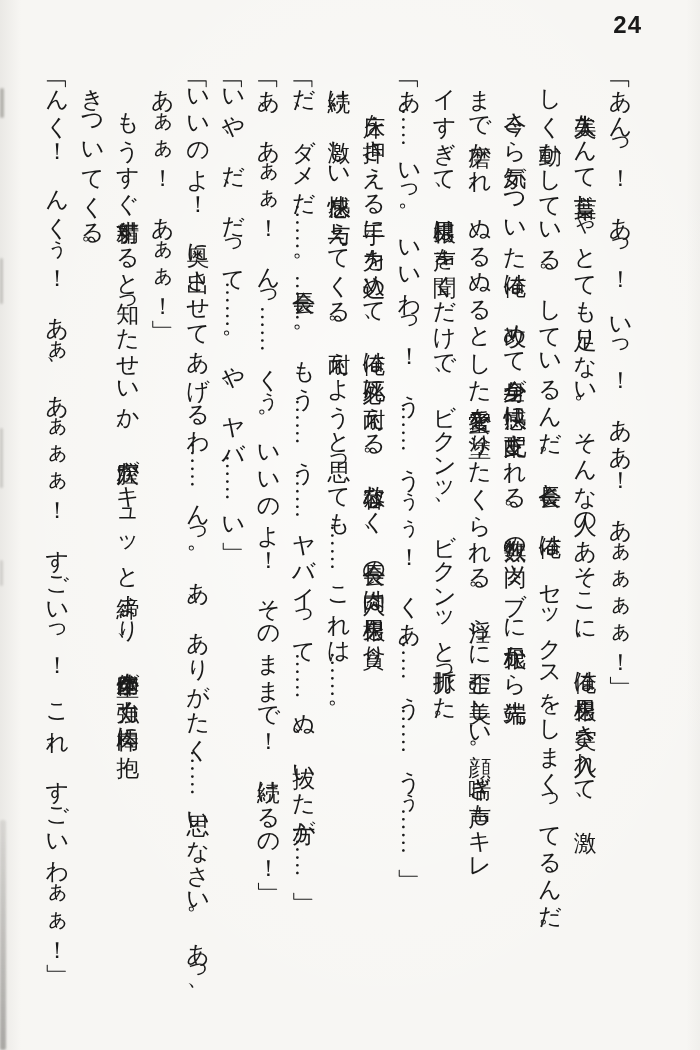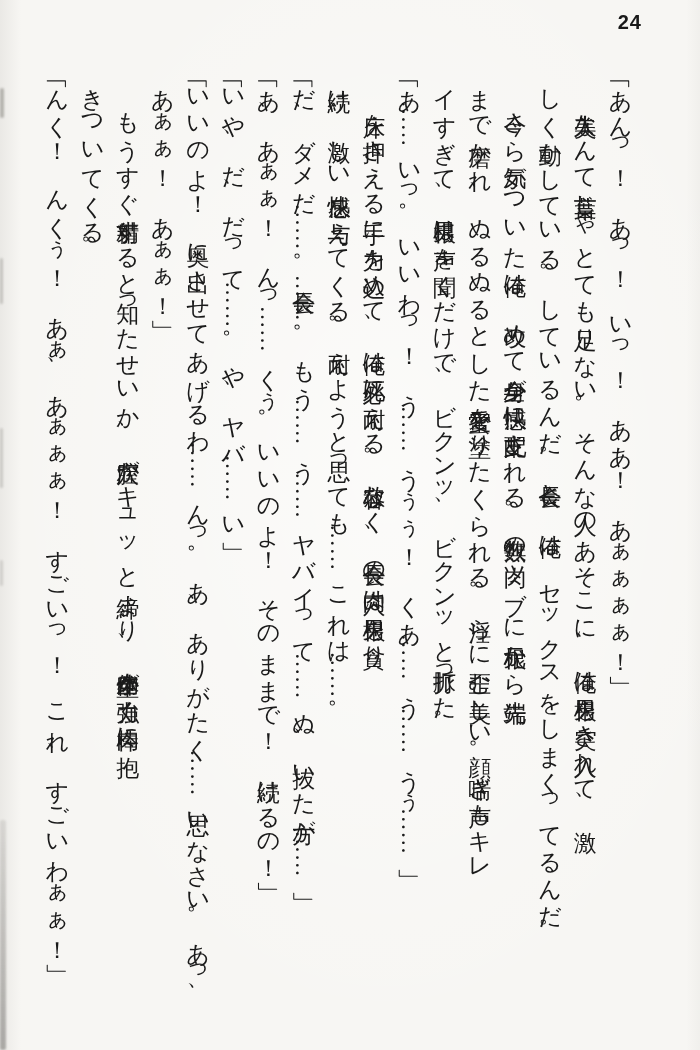--- a/index.html
+++ b/index.html
@@ -17,21 +17,21 @@
       linear-gradient(to right, rgba(120,115,108,0.10) 0%, rgba(120,115,108,0) 3%, rgba(120,115,108,0) 98%, rgba(120,115,108,0.05) 100%);
     overflow: hidden;
     font-family: "Liberation Serif", "DejaVu Serif", serif;
   }
   .page-number {
     position: absolute;
     top: 11px;
     right: 58px;
     font-family: "Liberation Sans", "DejaVu Sans", sans-serif;
     font-weight: 600;
-    font-size: 20px;
+    font-size: 24px;
     letter-spacing: 1px;
     color: var(--ink);
   }
   .text-block {
     position: absolute;
     top: 73px;
     right: 62px;
     height: 938px;
     writing-mode: vertical-rl;
     text-orientation: mixed;

